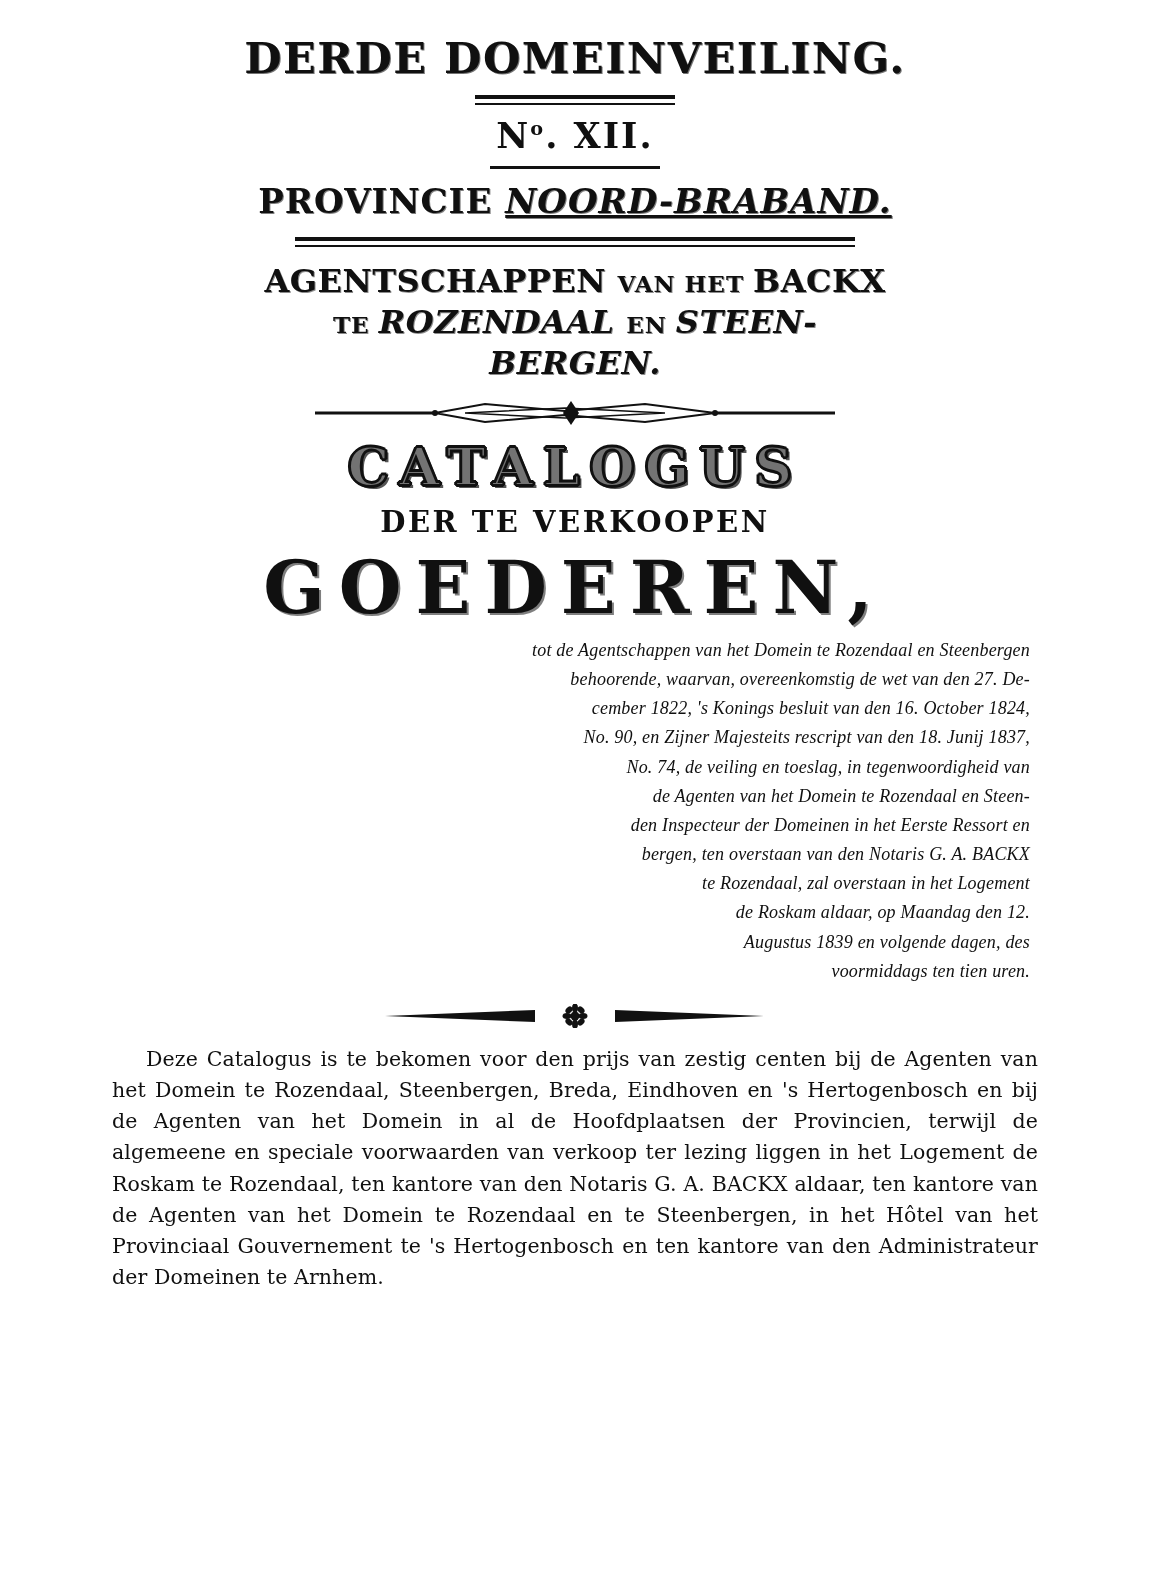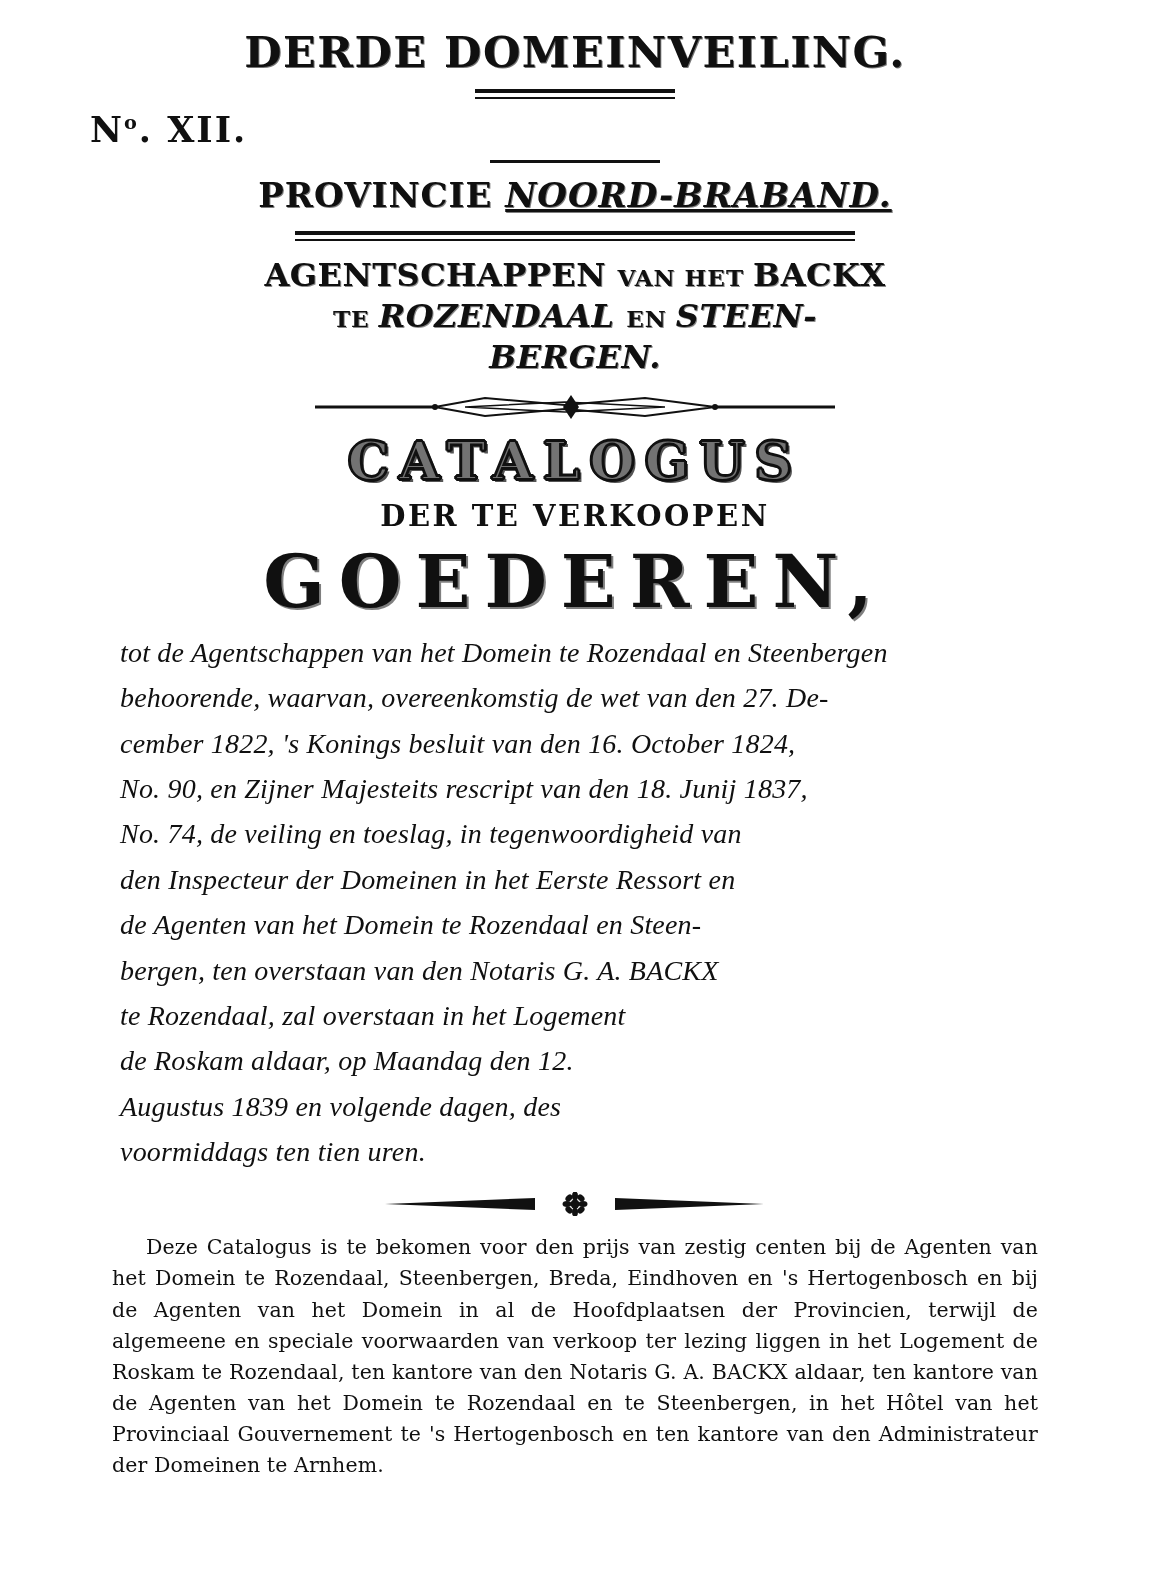--- a/index.html
+++ b/index.html
@@ -12,21 +12,21 @@
     height: 1589px;
     font-family: "Liberation Serif", serif;
     color: #101010;
     overflow: hidden;
   }
   .page {
     position: relative;
     width: 1150px;
     height: 1589px;
     box-sizing: border-box;
-    padding: 24px 90px 0 90px;
+    padding: 30px 90px 0 90px;
   }
 
   
   .h-derde {
     text-align: center;
     font-family: "DejaVu Serif", serif;
     font-weight: bold;
     font-size: 43px;
     letter-spacing: 1.5px;
     line-height: 1.05;
@@ -46,20 +46,21 @@
     margin-top: 16px;
     margin-bottom: 14px;
   }
   .rule-thin {
     width: 170px;
     margin: 10px auto 12px auto;
     border-top: 3px solid #111;
   }
 
   .h-no {
+    text-align: center;
     font-family: "DejaVu Serif", serif;
     font-weight: bold;
     font-size: 35px;
     letter-spacing: 2px;
     margin: 4px 0 0 0;
   }
   .h-no sup {
     font-size: 0.55em;
     vertical-align: super;
   }
@@ -139,23 +140,23 @@
     font-size: 72px;
     letter-spacing: 14px;
     margin: 6px 0 6px 0;
     text-shadow: 2px 2px 0 rgba(0,0,0,0.5);
   }
 
   
   .body-italic {
     font-family: "Liberation Serif", serif;
     font-style: italic;
-    font-size: 28px;
+    font-size: 18px;
     line-height: 1.62;
-    text-align: left;
+    text-align: right;
     margin: 4px 30px 0 30px;
     letter-spacing: 0.2px;
   }
 
   
   .body-bottom {
     font-family: "DejaVu Serif", serif;
     font-size: 20.5px;
     line-height: 1.52;
     text-align: justify;
@@ -214,22 +215,22 @@
   <div class="h-der-te">DER TE VERKOOPEN</div>
 
   <div class="h-goederen">GOEDEREN,</div>
 
   <div class="body-italic">
     <div>tot de Agentschappen van het Domein te Rozendaal en Steenbergen</div>
     <div>behoorende, waarvan, overeenkomstig de wet van den 27. De-</div>
     <div>cember 1822, 's Konings besluit van den 16. October 1824,</div>
     <div>No. 90, en Zijner Majesteits rescript van den 18. Junij 1837,</div>
     <div>No. 74, de veiling en toeslag, in tegenwoordigheid van</div>
+    <div>de Agenten van het Domein te Rozendaal en Steen-</div>
     <div>den Inspecteur der Domeinen in het Eerste Ressort en</div>
-    <div>de Agenten van het Domein te Rozendaal en Steen-</div>
     <div>bergen, ten overstaan van den Notaris G. A. BACKX</div>
     <div>te Rozendaal, zal overstaan in het Logement</div>
     <div>de Roskam aldaar, op Maandag den 12.</div>
     <div>Augustus 1839 en volgende dagen, des</div>
     <div>voormiddags ten tien uren.</div>
   </div>
 
   <div class="ornament2">
     <svg width="380" height="24" viewBox="0 0 380 24">
       <path d="M0 12 L150 6 L150 18 Z" fill="#111"></path>

